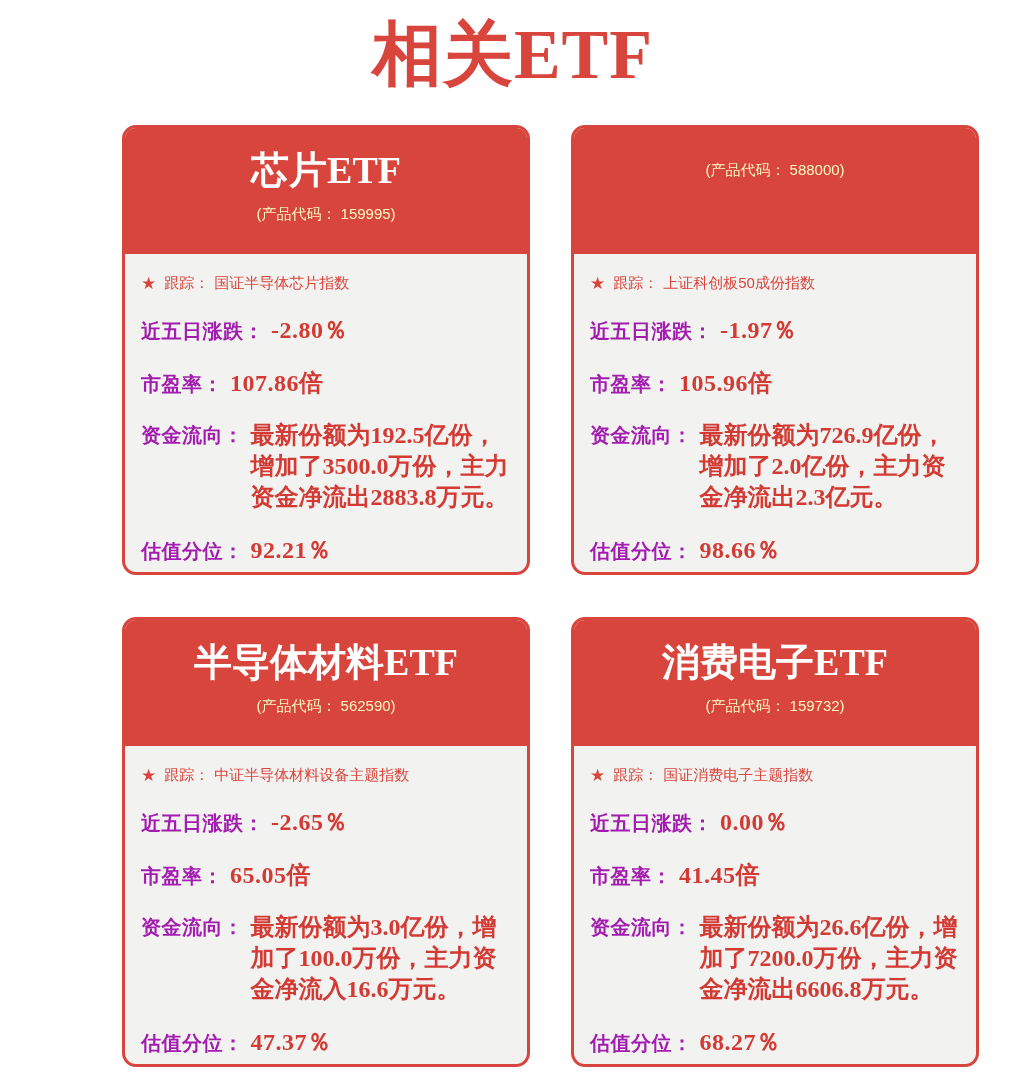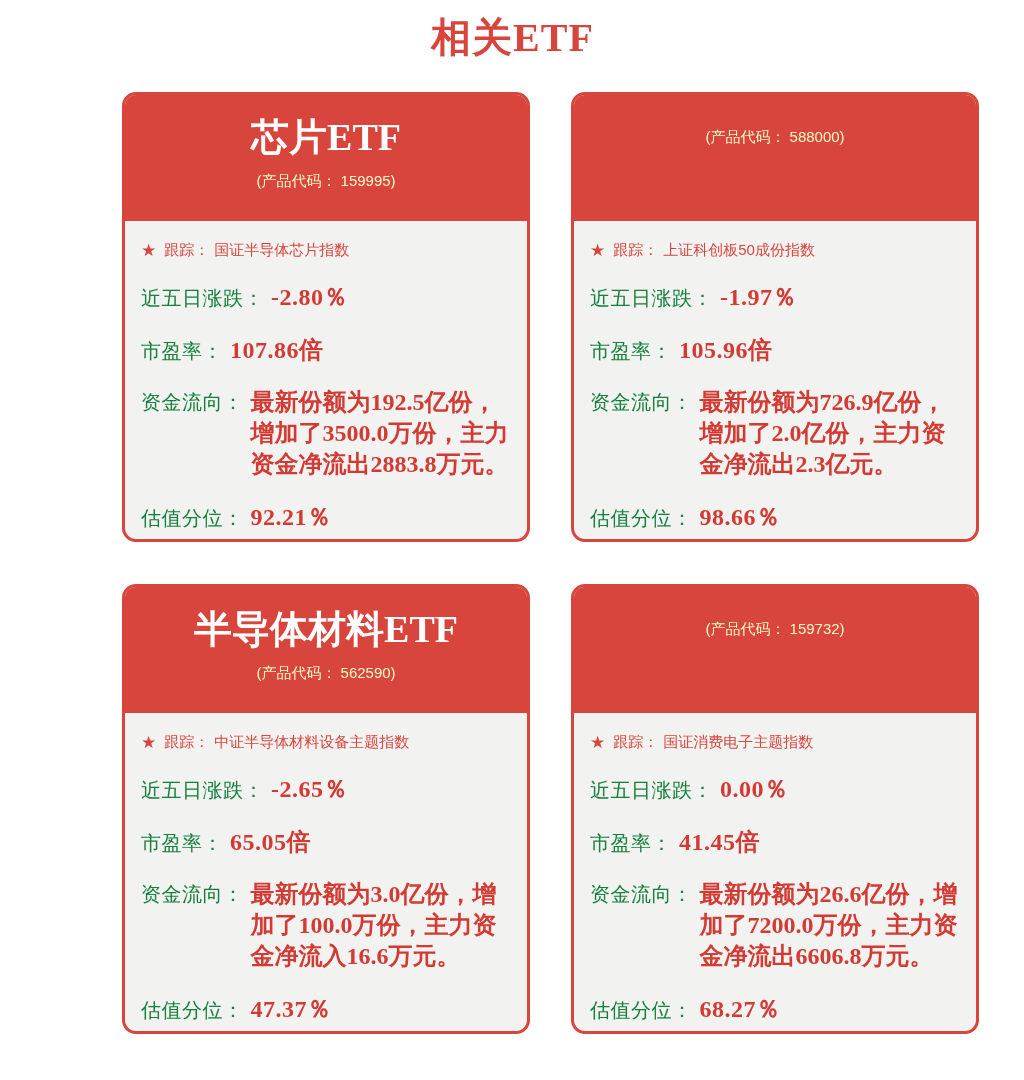--- a/index.html
+++ b/index.html
@@ -7,21 +7,21 @@
   body {
     width: 1024px; height: 1080px;
     font-family: "Liberation Sans", sans-serif;
     overflow: hidden;
   }
   .page { width: 1024px; height: 1080px; padding: 16px 83px 20px 84px; }
 
   .main-title {
     font-family: "Liberation Serif", serif;
     font-weight: bold;
-    font-size: 40px;
+    font-size: 70px;
     line-height: 1.1;
     color: #d8453d;
     text-align: center;
     margin-bottom: 32px;
     letter-spacing: 1px;
   }
 
   .grid {
     display: grid;
     grid-template-columns: 408px 408px;
@@ -66,22 +66,22 @@
     font-size: 15px;
     display: flex;
     align-items: center;
   }
   .star { font-size: 17px; margin-right: 8px; line-height: 1; }
   .tracking-value { margin-left: 5px; }
 
   .stat-row { margin-top: 21px; display: flex; align-items: baseline; }
   .stat-label {
     font-size: 20px;
-    font-weight: normal;
-    color: #15803d;
+    font-weight: bold;
+    color: #a21caf;
     white-space: nowrap;
     letter-spacing: 0.5px;
   }
   .stat-value {
     font-family: "Liberation Serif", serif;
     font-weight: bold;
     font-size: 24px;
     color: #d23a33;
     margin-left: 7px;
     letter-spacing: 0.5px;
@@ -191,20 +191,21 @@
         </div>
         <div class="stat-row">
           <span class="stat-label">估值分位：</span>
           <span class="stat-value">47.37％</span>
         </div>
       </div>
     </section>
 
     <section class="card">
       <header class="card-header">
+        <div class="card-title">消费电子ETF</div>
         <div class="card-code">(产品代码： 159732)</div>
       </header>
       <div class="card-body">
         <div class="tracking-row">
           <span class="star">★</span>
           <span class="tracking-label">跟踪：</span>
           <span class="tracking-value">国证消费电子主题指数</span>
         </div>
         <div class="stat-row">
           <span class="stat-label">近五日涨跌：</span>

